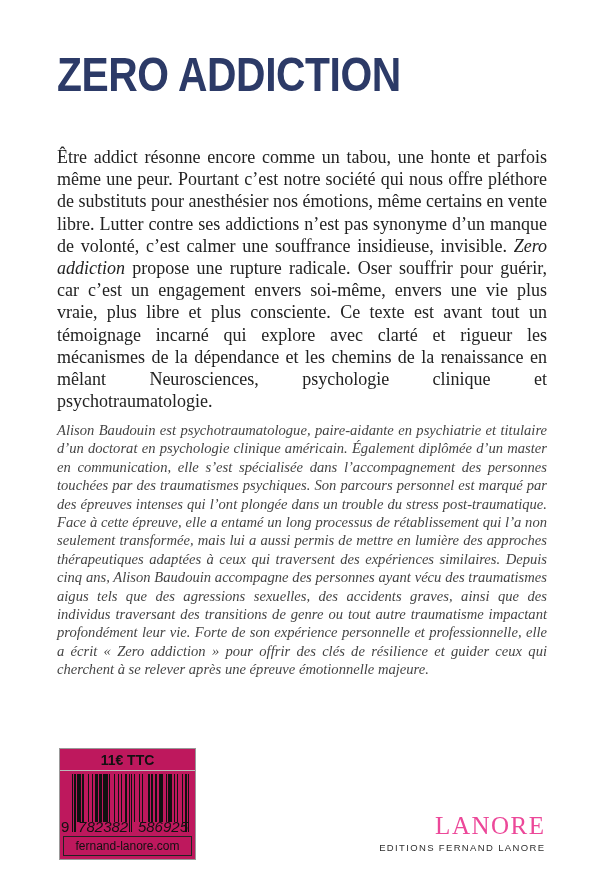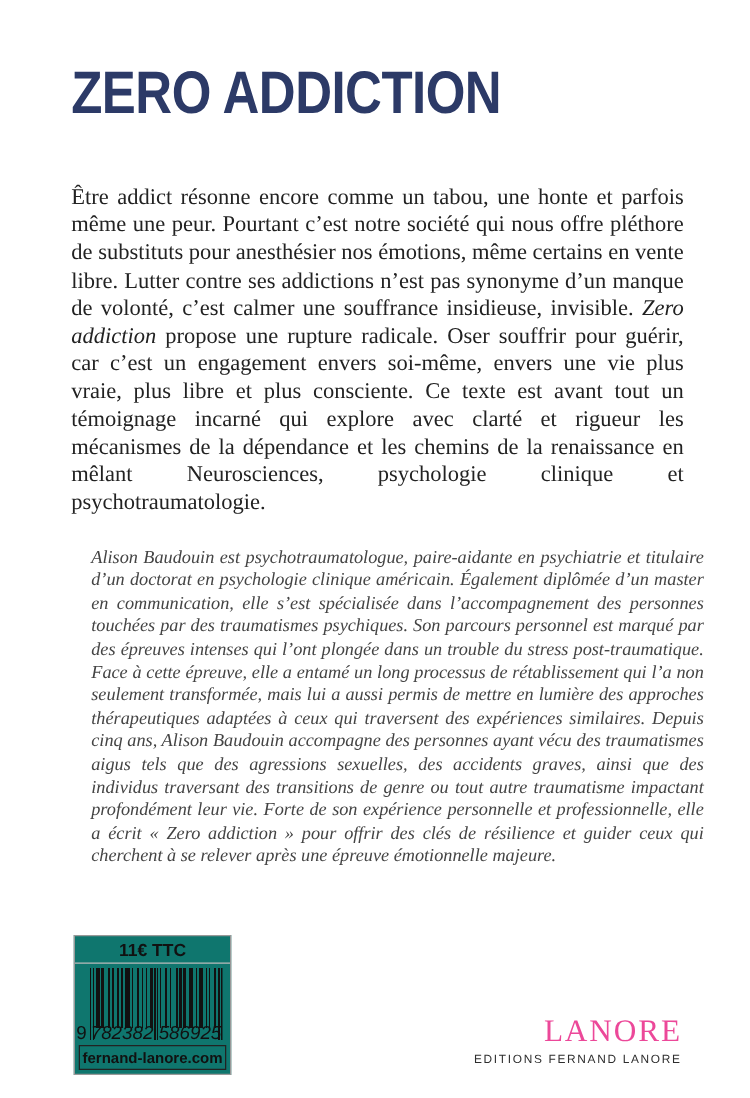--- a/index.html
+++ b/index.html
@@ -18,28 +18,28 @@
   }
 
   .synopsis {
     position:absolute; left:57px; top:146px; width:490px; margin:0;
     font-size:18px; line-height:22.2px; text-align:justify;
     color:#222222;
   }
   .synopsis em { font-style:italic; }
 
   .bio {
-    position:absolute; left:57px; top:421px; width:490px; margin:16px;
+    position:absolute; left:57px; top:421px; width:490px; margin:0;
     font-style:italic; font-size:14.6px; line-height:18.4px;
     text-align:justify; color:#444444;
   }
 
   .barcode-box {
-    position:absolute; left:59px; top:748px; width:126px;
-    border:1px solid #999999; background:#0f766e; box-sizing:border-box;
+    position:absolute; left:59px; top:748px; width:137px;
+    border:1px solid #999999; background:#be185d; box-sizing:border-box;
   }
   .price-row {
     font-family:"Liberation Sans", sans-serif; font-weight:700;
     font-size:14px; text-align:center; padding:3px 0 2px;
     border-bottom:1px solid #bbbbbb; color:#111111;
   }
   .bars-area { position:relative; padding:3px 6px 0 12px; }
   .bars-area svg {
     display:block; width:100%; height:58px;
     fill:#111111; shape-rendering:crispEdges;
@@ -47,21 +47,21 @@
   .ean-digits {
     position:relative; margin-top:-13px;
     display:flex; justify-content:space-between; align-items:flex-end;
     font-family:"Liberation Sans", sans-serif; font-size:15px;
     color:#111111; line-height:1;
   }
   .ean-digits .prefix { margin-left:-11px; }
   .ean-digits .grp { background:transparent; padding:0 1px;font-style:italic; }
   .site-row {
     margin:2px 3px 3px; border:1.5px solid #222222;
-    font-family:"Liberation Sans", sans-serif; font-weight:700;
+    font-family:"Liberation Sans", sans-serif; font-weight:400;
     font-size:12px; text-align:center; padding:2px 0; color:#111111;
   }
 
   .publisher { position:absolute; right:56px; top:813px; text-align:right; }
   .lanore {
     font-family:"Liberation Serif", serif; font-size:25px;
     letter-spacing:1.5px; margin-right:-1.5px;
     color:#ec4899; line-height:1;
   }
   .editions {

